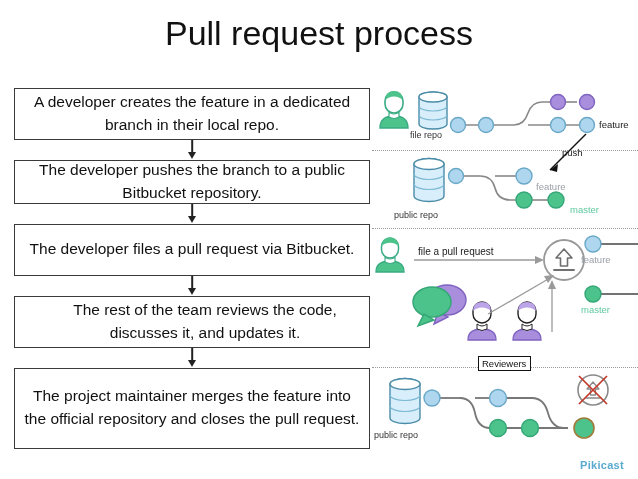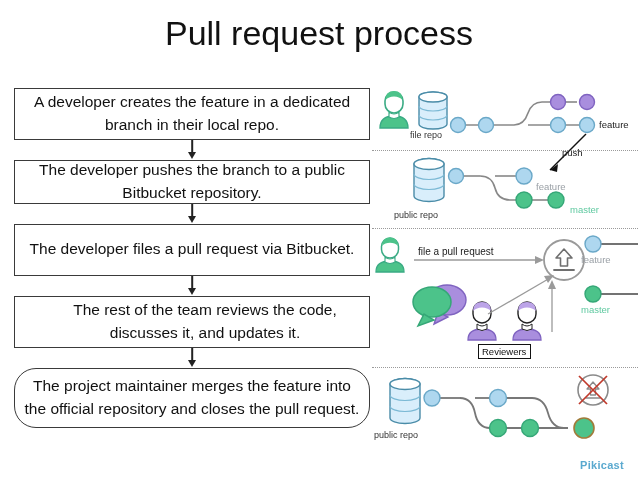--- a/index.html
+++ b/index.html
@@ -32,21 +32,21 @@
     color:#111;
     font-size:15.5px;
     line-height:1.48;
     padding:5px 6px 6px 6px;
     display:flex;align-items:center;justify-content:center;
   }
   .step.s1{height:52px;}
   .step.s2{height:44px;text-align:center;}
   .step.s3{height:52px;}
   .step.s4{height:52px;padding-left:32px;}
-  .step.s5{height:60px;border-radius:22px;}
+  .step.s5{height:81px;}
   .step span{display:block;width:100%;}
   .arrow{
     position:relative;height:20px;
   }
   .arrow .ln{
     position:absolute;left:50%;top:0;width:1.6px;height:14px;
     background:#222;transform:translateX(-50%);
   }
   .arrow .hd{
     position:absolute;left:50%;top:12px;
@@ -265,21 +265,21 @@
         </g>
 
         <g>
           <line x1="228" y1="12" x2="266" y2="12" stroke="#444" stroke-width="1.6"></line>
           <circle cx="221" cy="12" r="8" fill="#aed7ef" stroke="#6aa8c8" stroke-width="1.4"></circle>
           <line x1="228" y1="62" x2="266" y2="62" stroke="#444" stroke-width="1.6"></line>
           <circle cx="221" cy="62" r="8" fill="#4cc38a" stroke="#35a777" stroke-width="1.4"></circle>
         </g>
       </svg>
       <div class="lbl dark" style="left:46px;top:14px;font-size:10px;">file a pull request</div>
-      <div class="rev-box" style="left:106px;top:112px;">Reviewers</div>
+      <div class="rev-box" style="left:106px;top:124px;">Reviewers</div>
       <div class="lbl gray" style="left:209px;top:22px;">feature</div>
       <div class="lbl green" style="left:209px;top:72px;">master</div>
     </div>
 
     <div class="row" style="top:288px;height:100px;">
       <svg width="266" height="100" viewBox="0 0 266 100">
         <g>
           <path d="M18 12 a15 5.5 0 0 1 30 0 v34 a15 5.5 0 0 1 -30 0z" fill="#d9eefb" stroke="#4a8ca8" stroke-width="1.4"></path>
           <ellipse cx="33" cy="12" rx="15" ry="5.5" fill="#fff" stroke="#4a8ca8" stroke-width="1.4"></ellipse>
           <path d="M18 23 a15 5.5 0 0 0 30 0" fill="none" stroke="#7ab8d4" stroke-width="1.2"></path>

